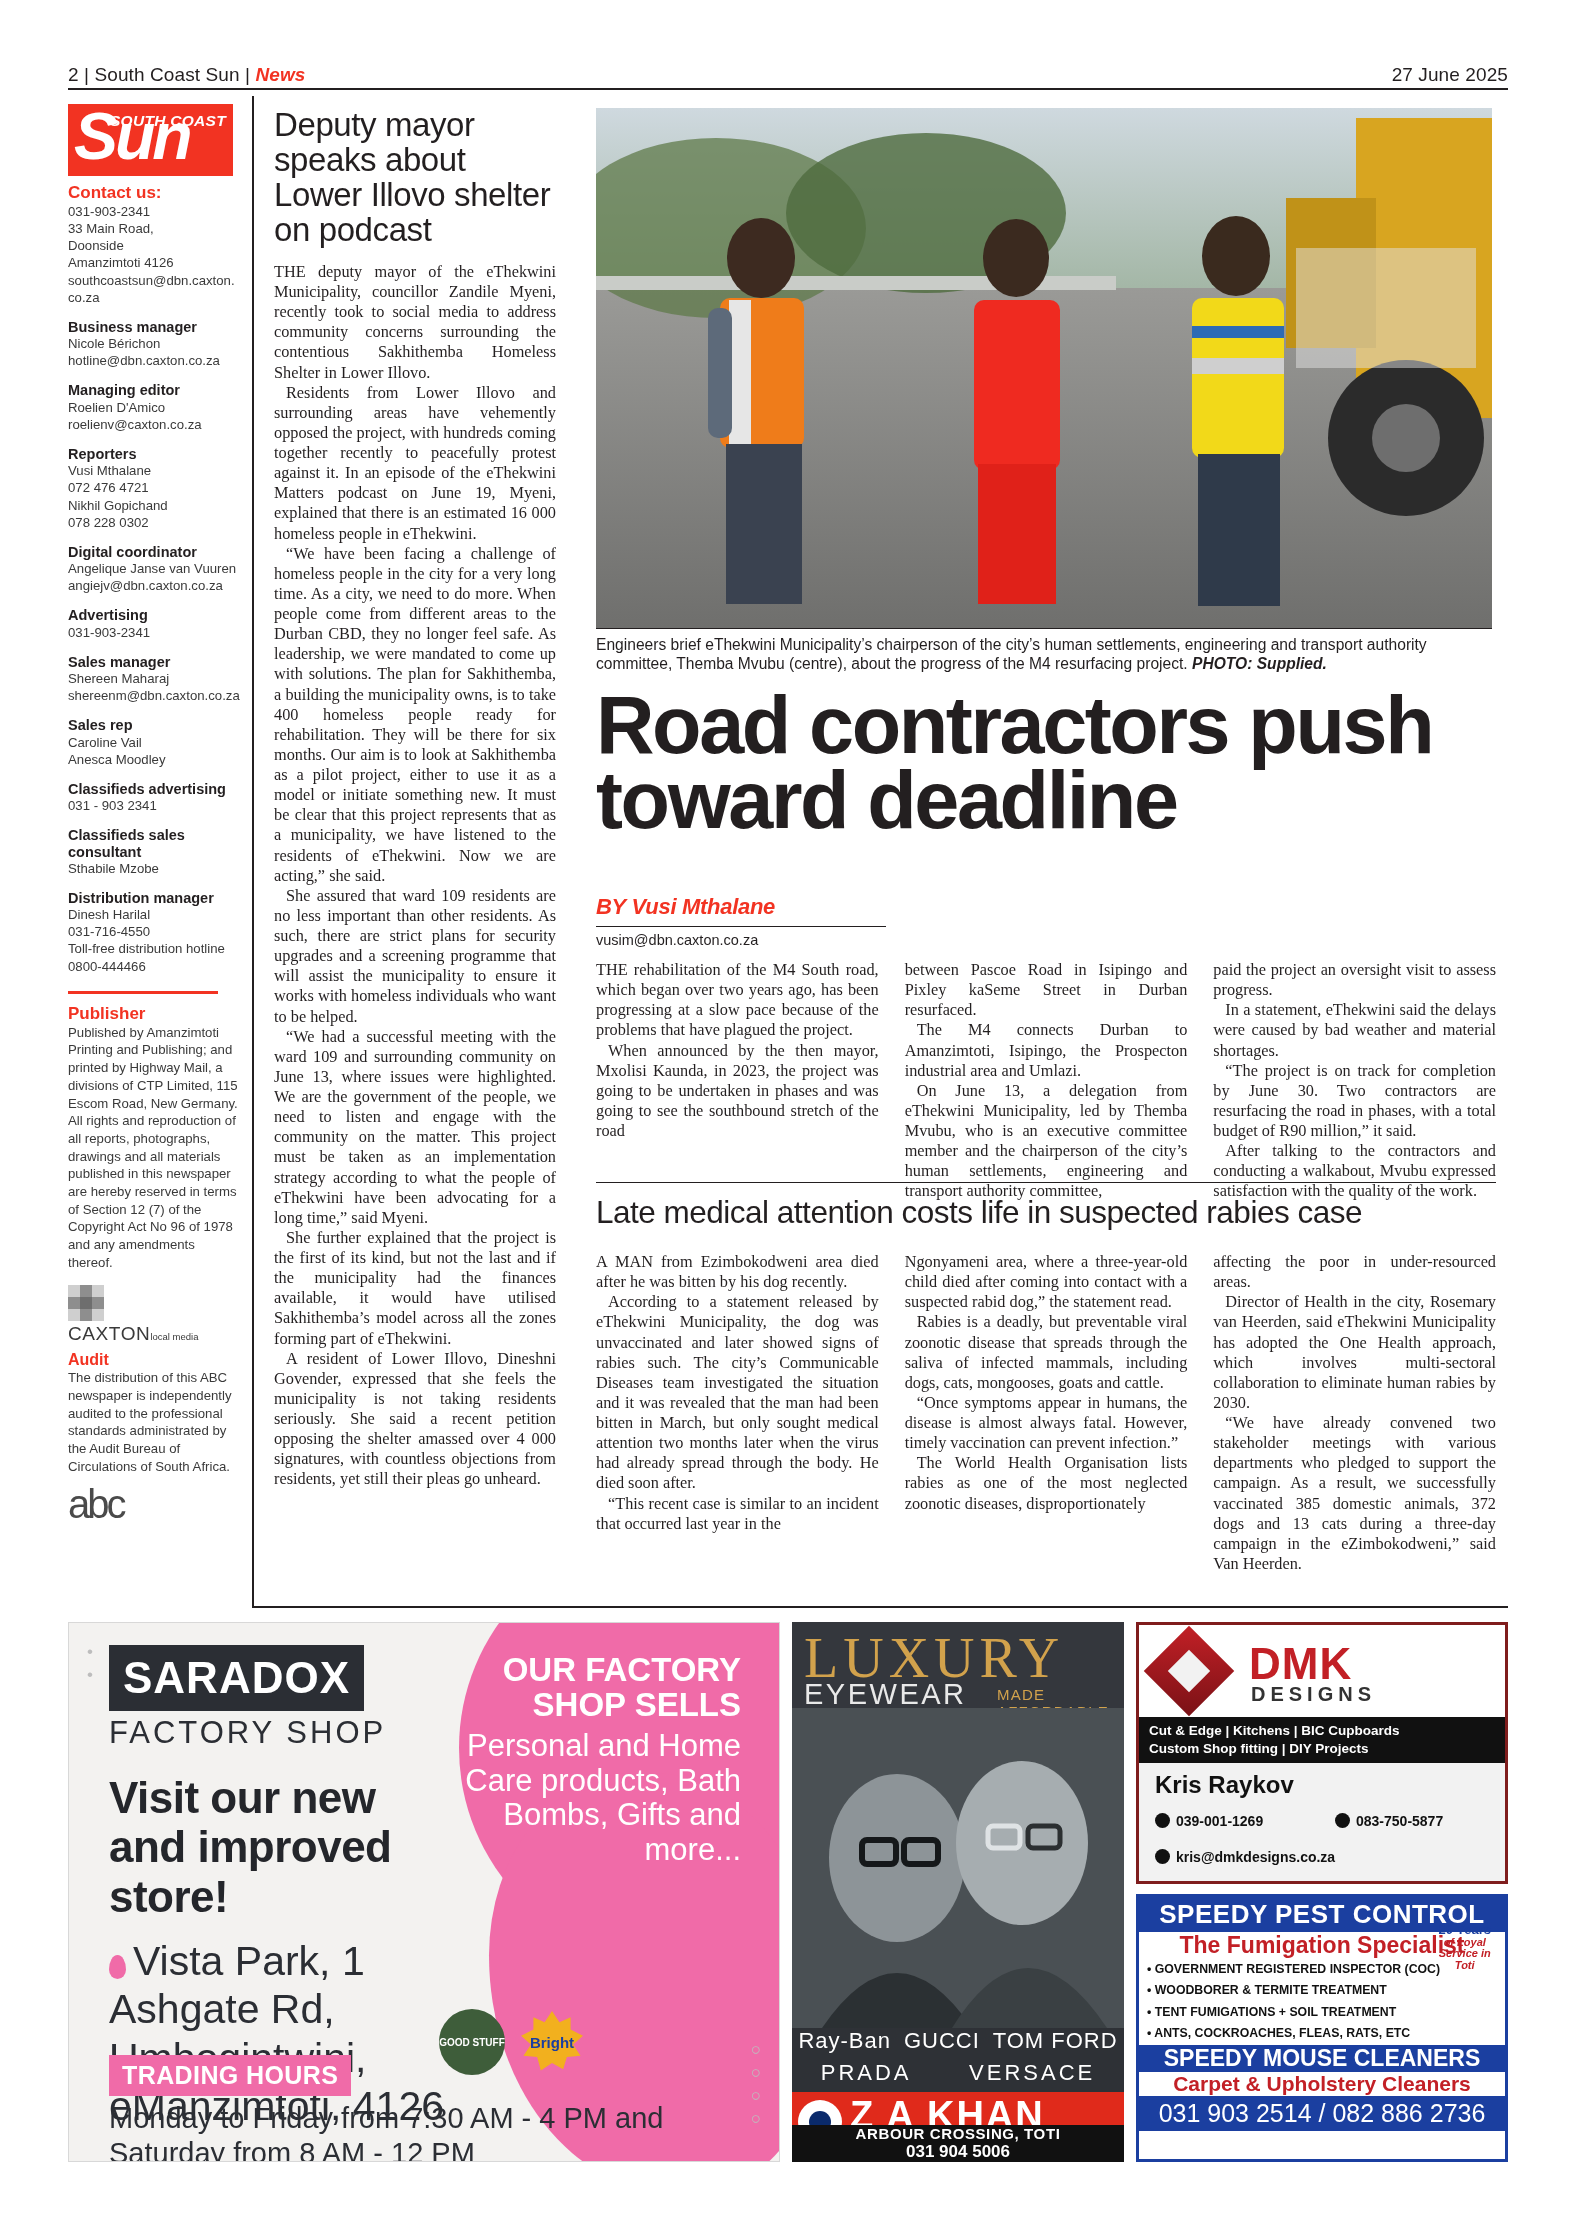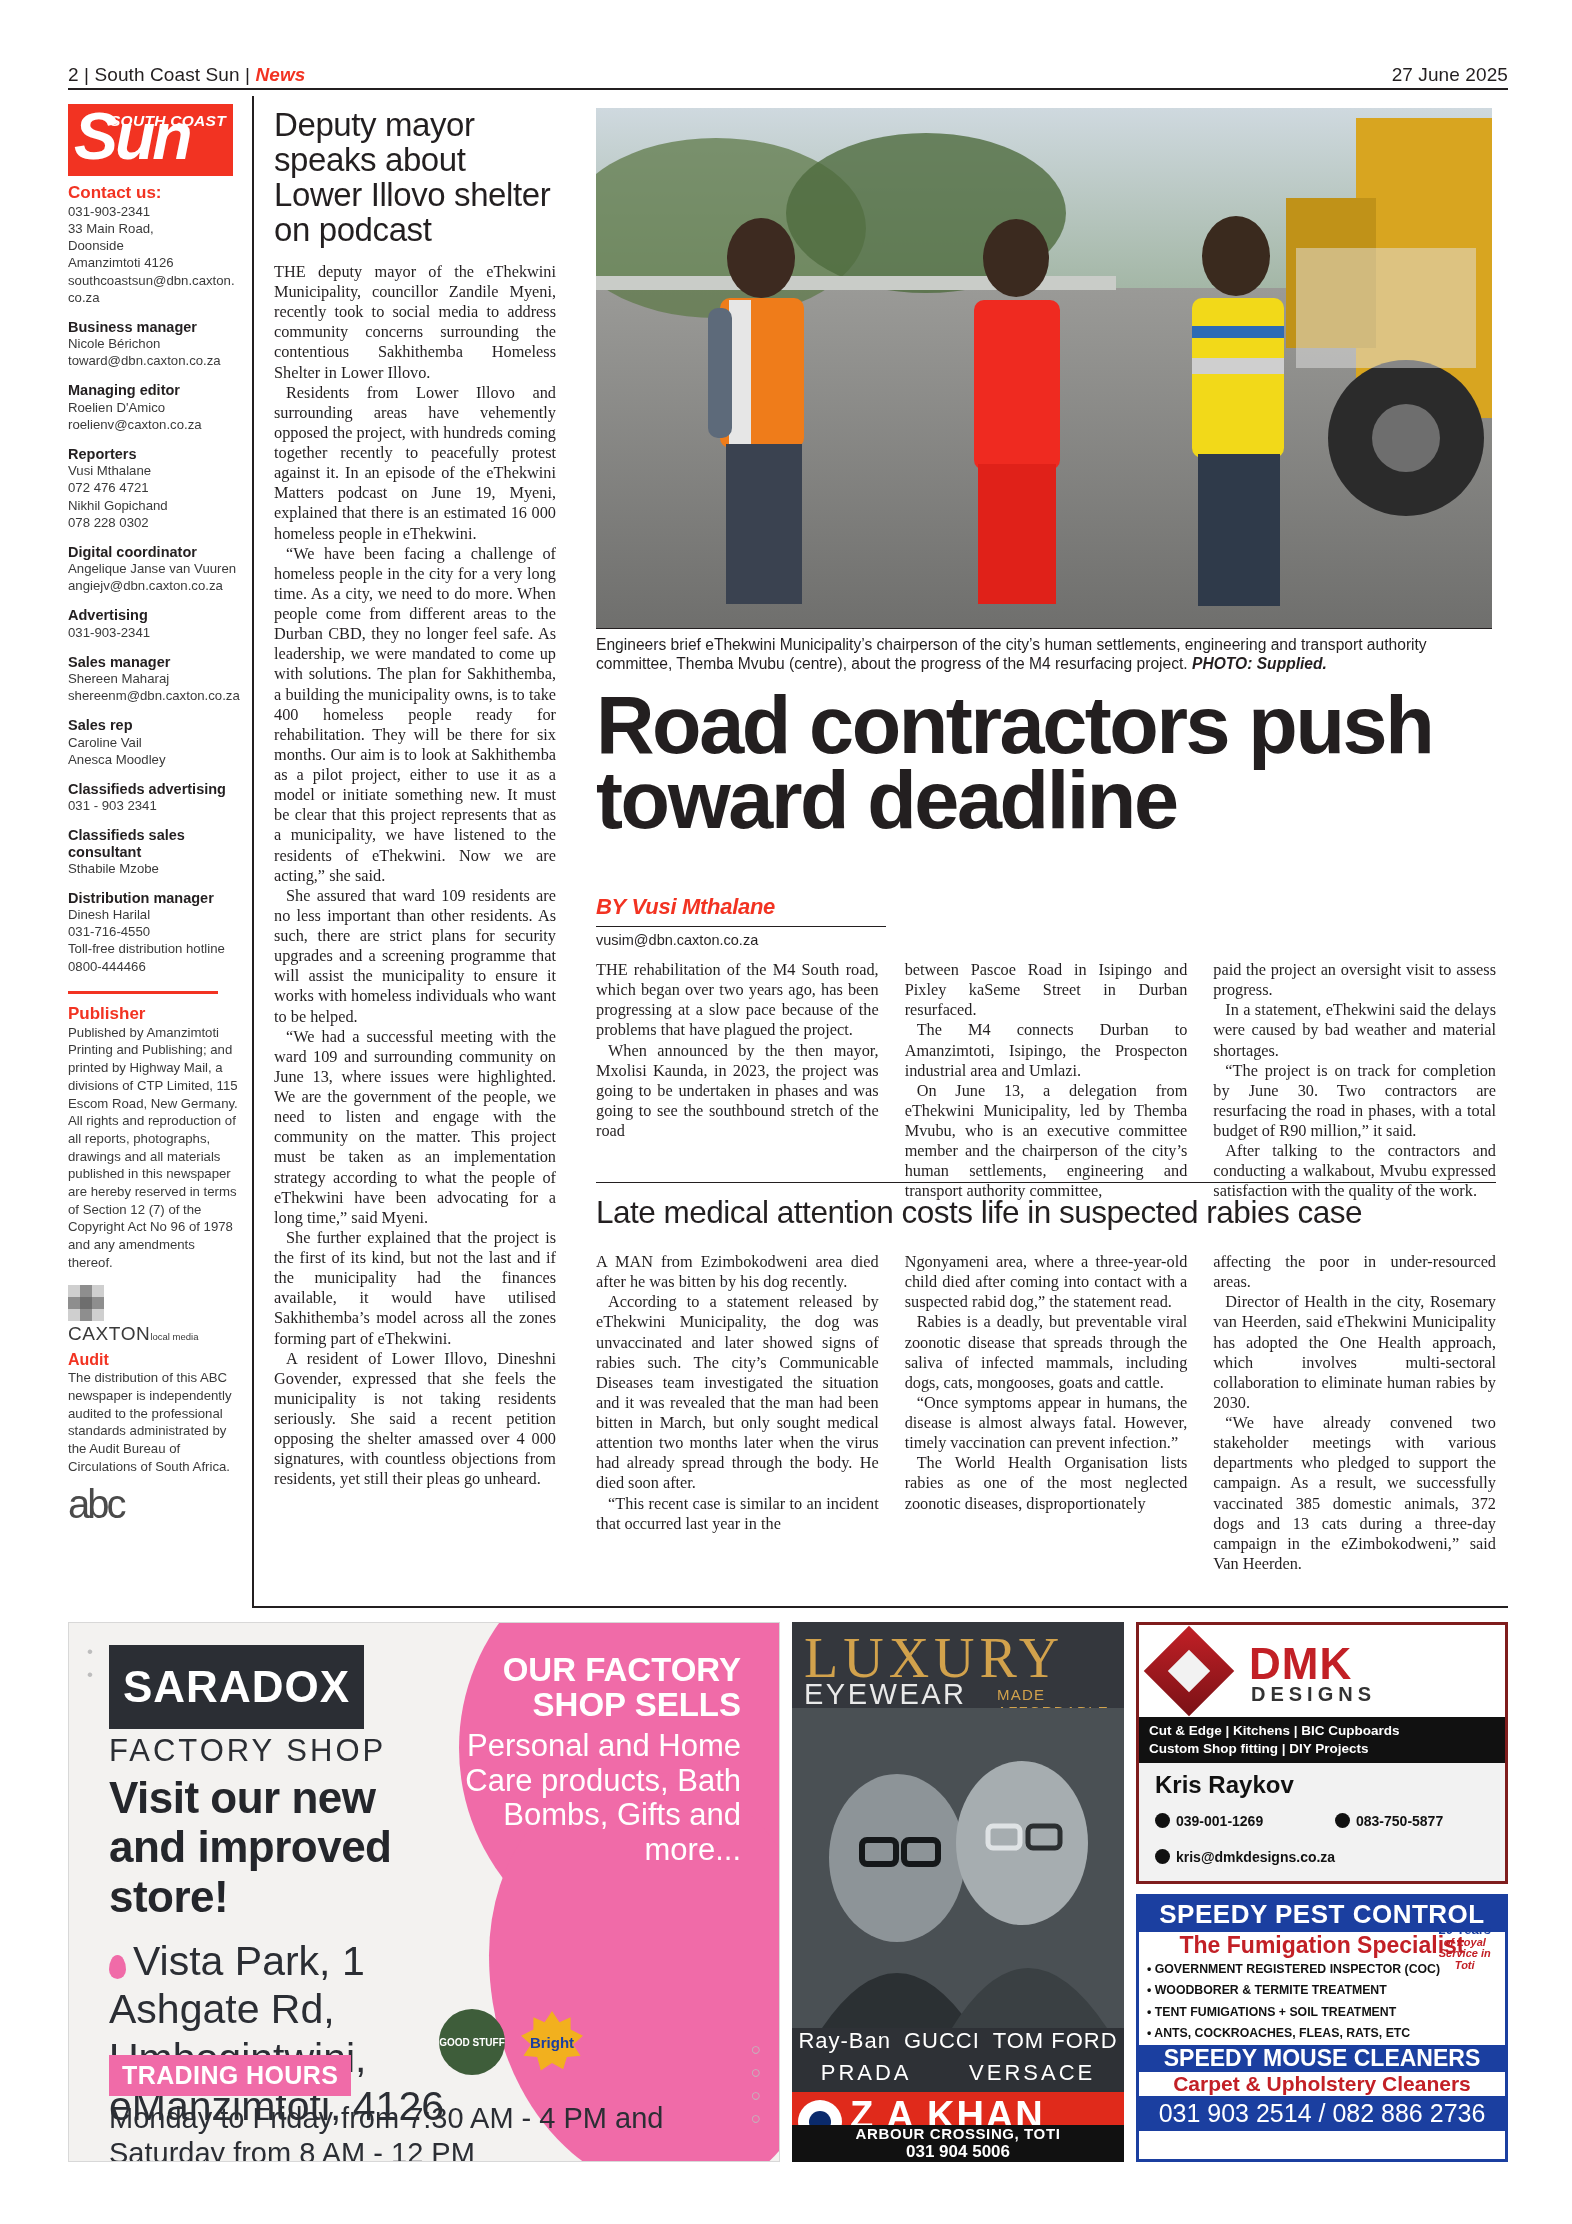--- a/index.html
+++ b/index.html
@@ -109,21 +109,21 @@
   .rab .c { width: 283px; }
 
   
   .adsrow { position:absolute; left: 68px; top: 1622px; width: 1440px; height: 540px; display:flex; gap: 12px; }
 
   
   .ad-sar { position:relative; width: 712px; height: 540px; background:#f3f2f0; overflow:hidden; border:1px solid #d8d8d8;}
   .sar-blob { position:absolute; right:-110px; top:-90px; width: 430px; height: 430px; background:#f06ba8; border-radius:50%; }
   .sar-blob2 { position:absolute; right:-40px; top:150px; width: 330px; height: 420px; background:#f06ba8; border-radius:46% 54% 40% 60%; }
   .sar-logo { position:absolute; left: 40px; top: 22px; }
-  .sar-logo .nm { background:#2b2e34; color:#fff; font-weight:900; font-size:44px; letter-spacing:1px; padding: 17px 14px; display:inline-block;}
+  .sar-logo .nm { background:#2b2e34; color:#fff; font-weight:900; font-size:44px; letter-spacing:1px; padding: 8px 14px; display:inline-block;}
   .sar-logo .sub { color:#2b2e34; font-size: 31px; letter-spacing: 3px; text-align:center; margin-top: 4px;}
   .sar-head { position:absolute; left: 40px; top: 150px; width: 330px;
               font-size: 44px; font-weight:900; color:#24262b; line-height:1.12; letter-spacing:-.5px;}
   .sar-addr { position:absolute; left: 40px; top: 314px; width: 360px; font-size: 41px; color:#2b2e34; line-height:1.18;}
   .pin { display:inline-block; width: 17px; height: 24px; background:#f06ba8; border-radius: 50% 50% 50% 50%/60% 60% 40% 40%; position:relative; top:4px; margin-right:7px;}
   .sar-th { position:absolute; left: 40px; top: 432px; background:#f06ba8; color:#fff; font-weight:900; font-size:25px; padding: 6px 13px; letter-spacing:.4px;}
   .sar-hours { position:absolute; left: 40px; top: 478px; width: 560px; font-size: 29px; color:#2b2e34; line-height:1.2;}
   .sar-right { position:absolute; right: 38px; top: 30px; width: 300px; text-align:right; color:#fff;}
   .sar-right .t1 { font-size: 33px; font-weight:900; line-height:1.06; }
   .sar-right .t2 { font-size: 31px; line-height:1.12; margin-top: 6px; font-weight:400; }
@@ -202,21 +202,21 @@
         <div>Doonside</div>
         <div>Amanzimtoti 4126</div>
         <div>southcoastsun@dbn.caxton.</div>
         <div>co.za</div>
       </div>
 
     <div id="contact-blocks">
         <div class="blk">Business manager</div>
         <div class="body-s">
           <div>Nicole Bérichon</div>
-          <div>toward@dbn.caxton.co.za</div>
+          <div>hotline@dbn.caxton.co.za</div>
         </div>
         <div class="blk">Managing editor</div>
         <div class="body-s">
           <div>Roelien D'Amico</div>
           <div>roelienv@caxton.co.za</div>
         </div>
         <div class="blk">Reporters</div>
         <div class="body-s">
           <div>Vusi Mthalane</div>
           <div>072 476 4721</div>

